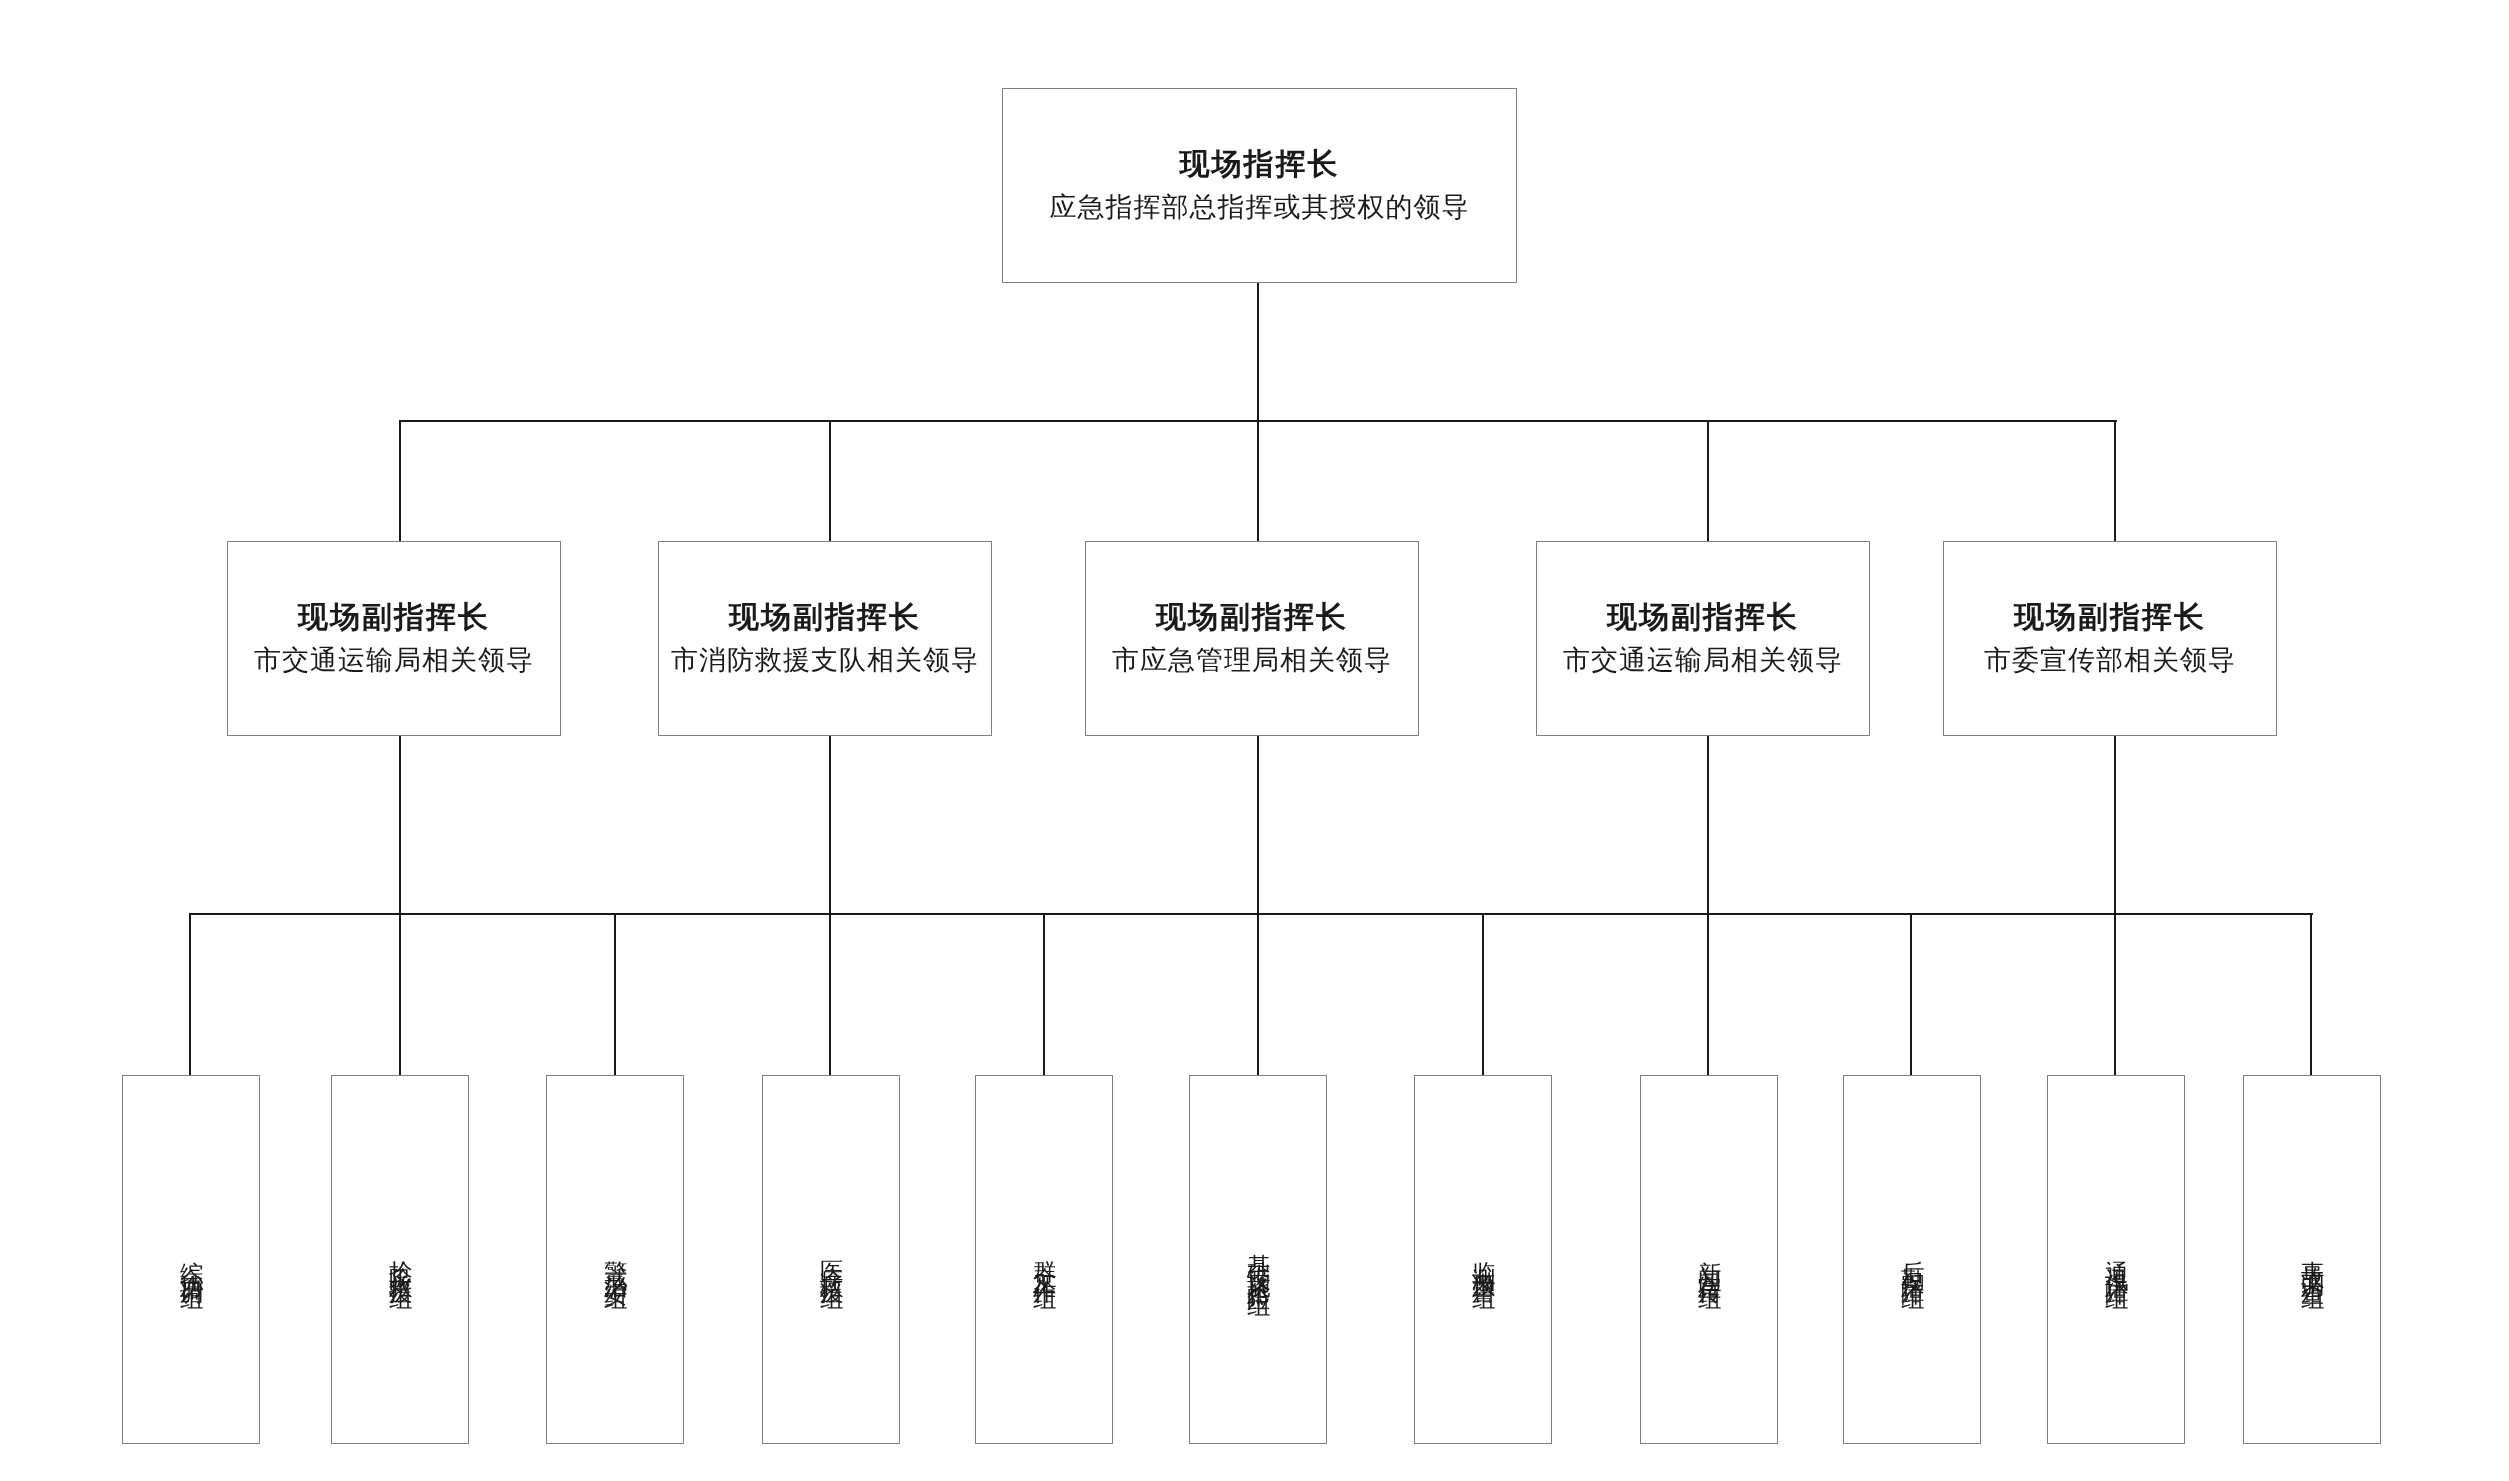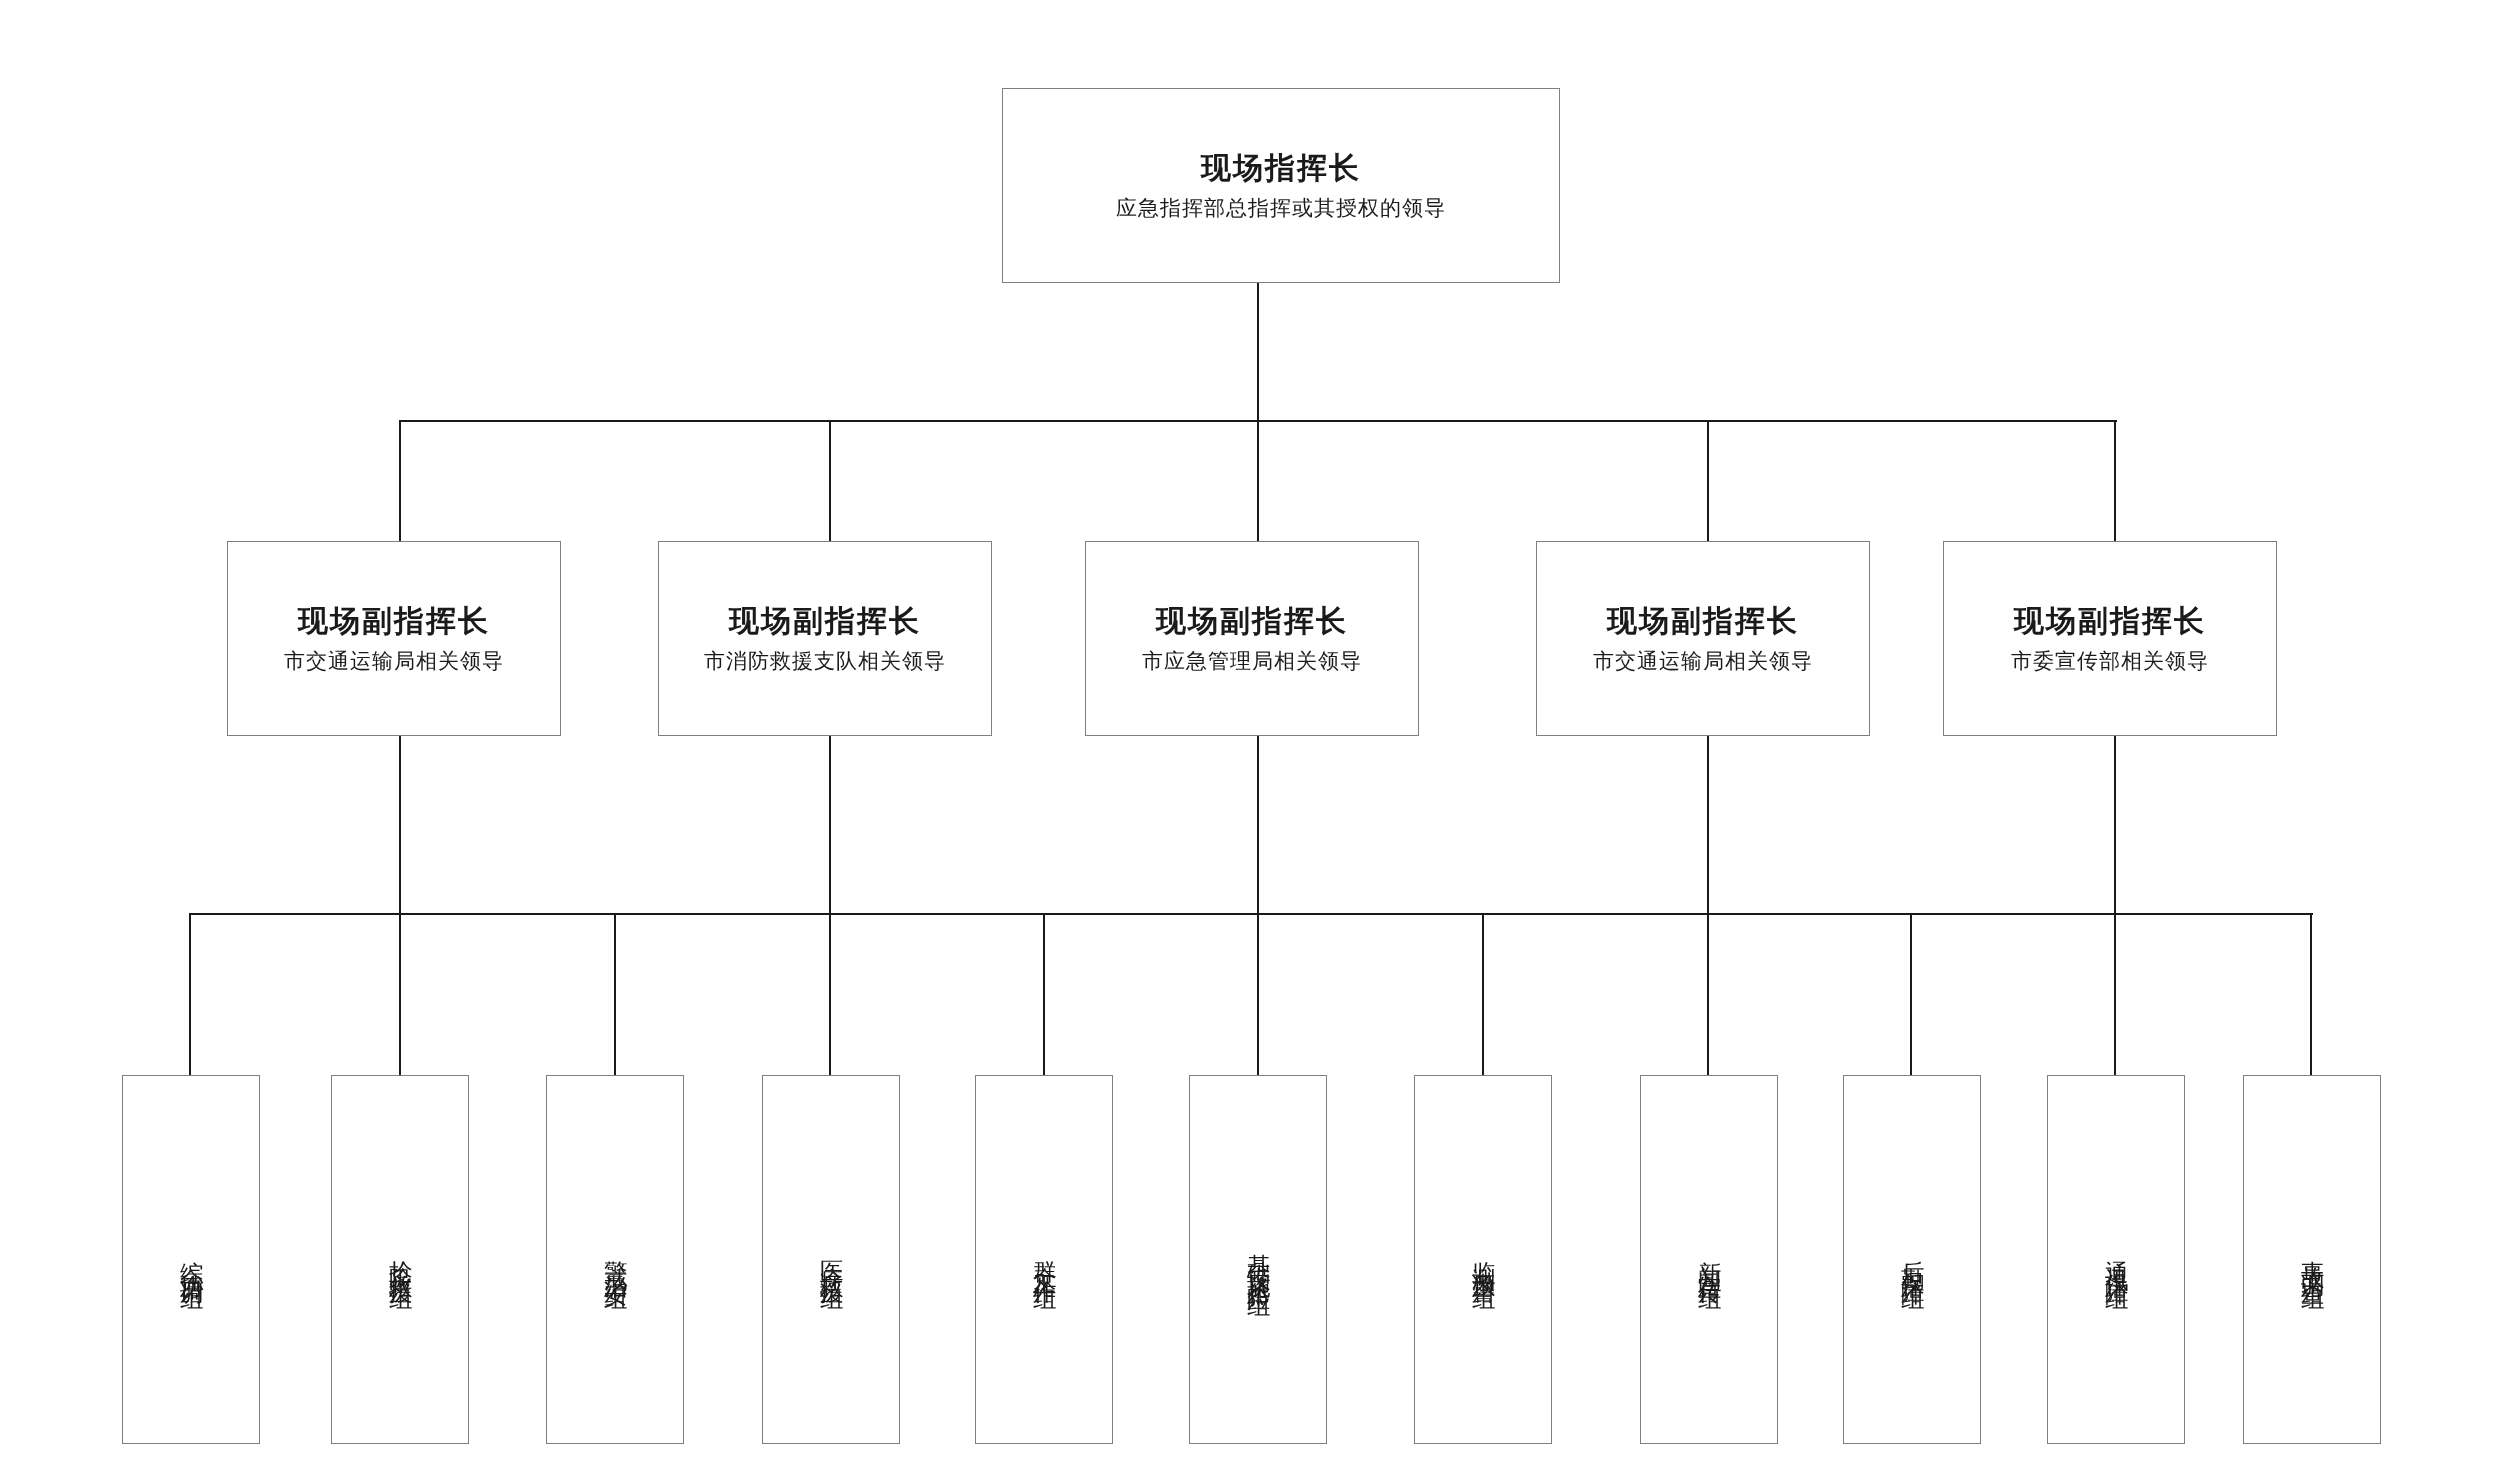--- a/index.html
+++ b/index.html
@@ -20,34 +20,34 @@
     position: absolute;
     border: 1px solid #7f7f7f;
     background: #ffffff;
     box-sizing: border-box;
     display: flex;
     flex-direction: column;
     align-items: center;
     justify-content: center;
     text-align: center;
   }
-  .root-box   { left: 1002px; top: 88px;  width: 558px; height: 195px; }
+  .root-box   { left: 1002px; top: 88px;  width: 515px; height: 195px; }
   .deputy-box { top: 541px;  width: 334px; height: 195px; }
   .group-box  { top: 1075px; width: 138px; height: 369px; }
 
   .box-title {
     font-size: 30px;
     font-weight: bold;
     letter-spacing: 2px;
     line-height: 1.2;
     margin-bottom: 8.8px;
     white-space: nowrap;
   }
   .box-subtitle {
-    font-size: 21px;
+    font-size: 27px;
     letter-spacing: 1px;
     line-height: 1.25;
     white-space: nowrap;
   }
   .group-label {
     writing-mode: vertical-rl;
     text-orientation: upright;
     font-size: 23.5px;
     letter-spacing: 6.9px;
     line-height: 1;

